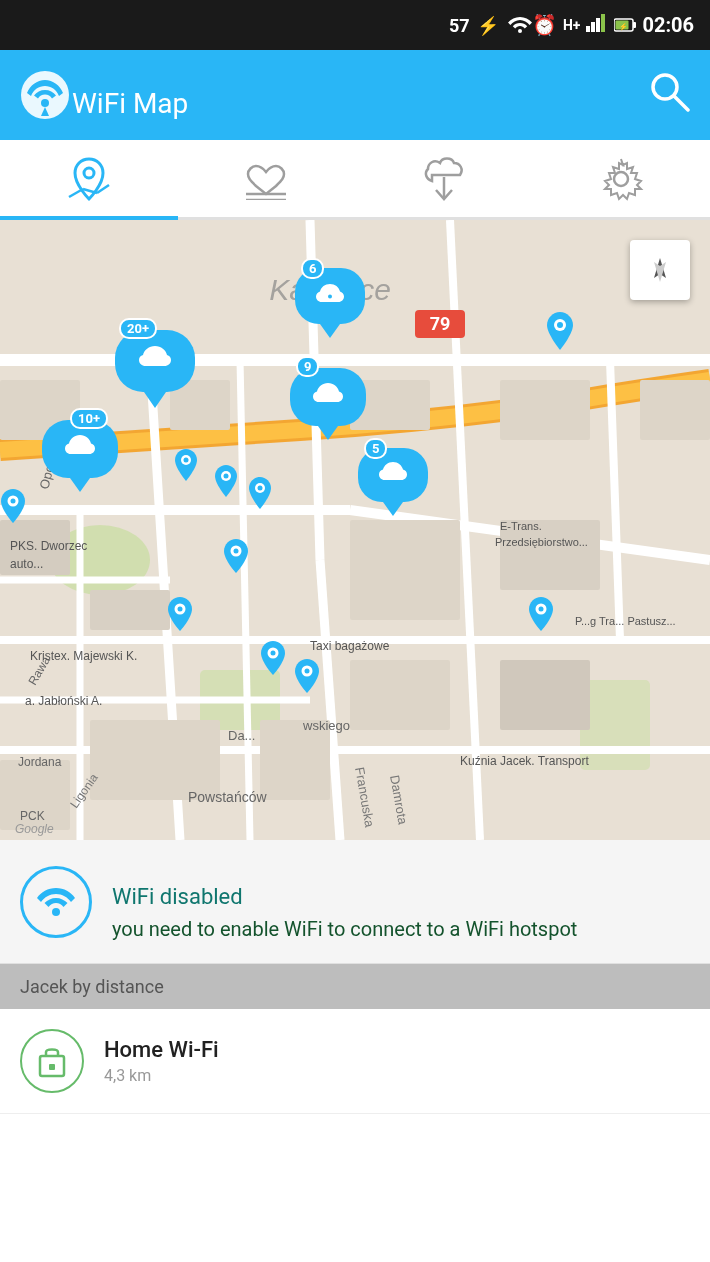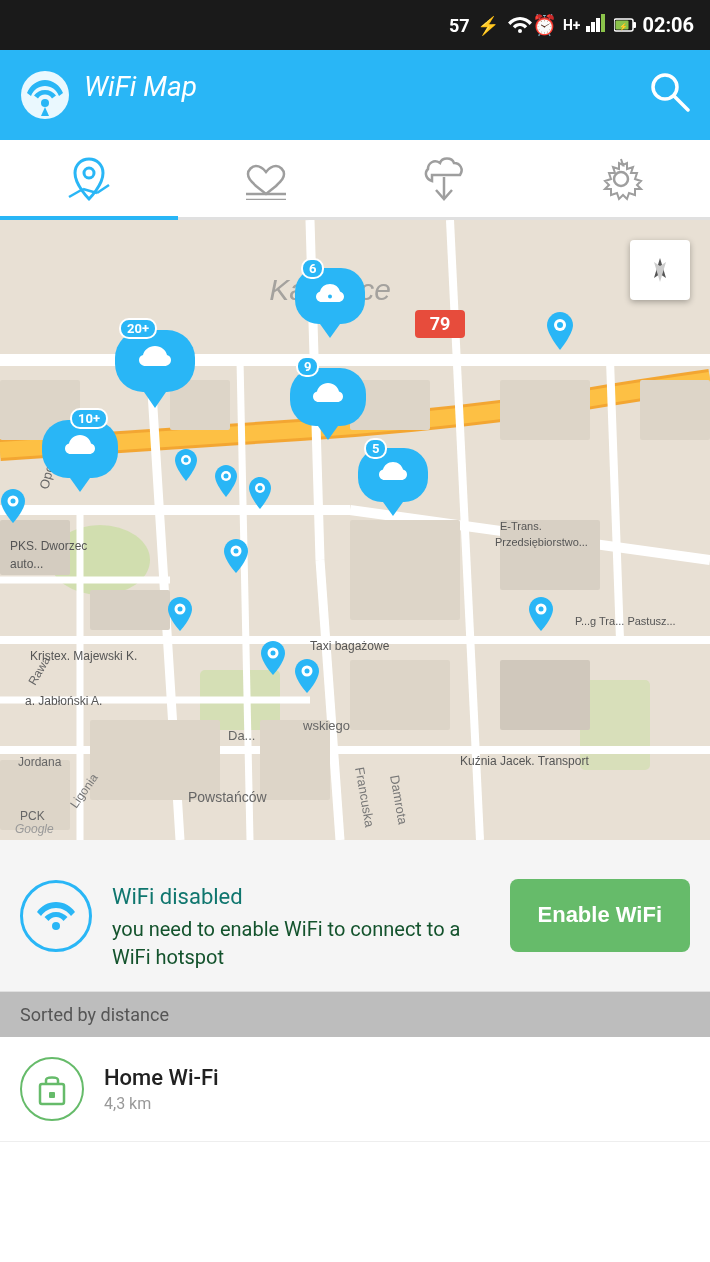--- a/index.html
+++ b/index.html
@@ -43,23 +43,22 @@
       width: 100%;
       height: 90px;
       background: #29b6f6;
       display: flex;
       align-items: center;
       justify-content: space-between;
       padding: 0 20px;
     }
     .header-left {
       display: flex;
-      align-items: flex-start;
-      gap: 14px;
-      font-style: italic;
+      align-items: flex-end;
+      gap: 2px;
     }
     .header-logo-icon {
       width: 50px;
       height: 50px;
     }
     .header-title {
       color: white;
       font-size: 28px;
       font-weight: 400;
     }
@@ -504,26 +503,24 @@
     <svg width="42" height="36" viewBox="0 0 42 36" fill="none">
       <path d="M21 4C13 4 6 8 2 14l4 4C9.5 13 14.8 10 21 10s11.5 3 15 8l4-4C36 8 29 4 21 4z" fill="#29b6f6"></path>
       <path d="M21 14c-4.5 0-8.5 2-11.5 5l4 4C15.5 20.5 18 19 21 19s5.5 1.5 7.5 4l4-4C29.5 16 25.5 14 21 14z" fill="#29b6f6"></path>
       <circle cx="21" cy="28" r="4" fill="#29b6f6"></circle>
     </svg>
   </div>
   <div class="wifi-disabled-text">
     <div class="wifi-disabled-title">WiFi disabled</div>
     <div class="wifi-disabled-desc">you need to enable WiFi to connect to a WiFi hotspot</div>
   </div>
-  <button class="enable-wifi-btn">Enable
-WiFi</button>
 </div>
 
 <div class="sorted-bar">
-  <span class="sorted-text">Sorted by distance</span>
+  <span class="sorted-text">Jacek by distance</span>
 </div>
 
 <div class="wifi-list-item">
   <div class="wifi-list-icon-wrap">
     <svg width="38" height="38" viewBox="0 0 38 38" fill="none">
       <rect x="7" y="14" width="24" height="20" rx="2" stroke="#66bb6a" stroke-width="2.5" fill="none"></rect>
       <path d="M13 14 L13 10 C13 6.5 25 6.5 25 10 L25 14" stroke="#66bb6a" stroke-width="2.5" fill="none"></path>
       <rect x="16" y="22" width="6" height="6" rx="1" fill="#66bb6a"></rect>
     </svg>
   </div>

